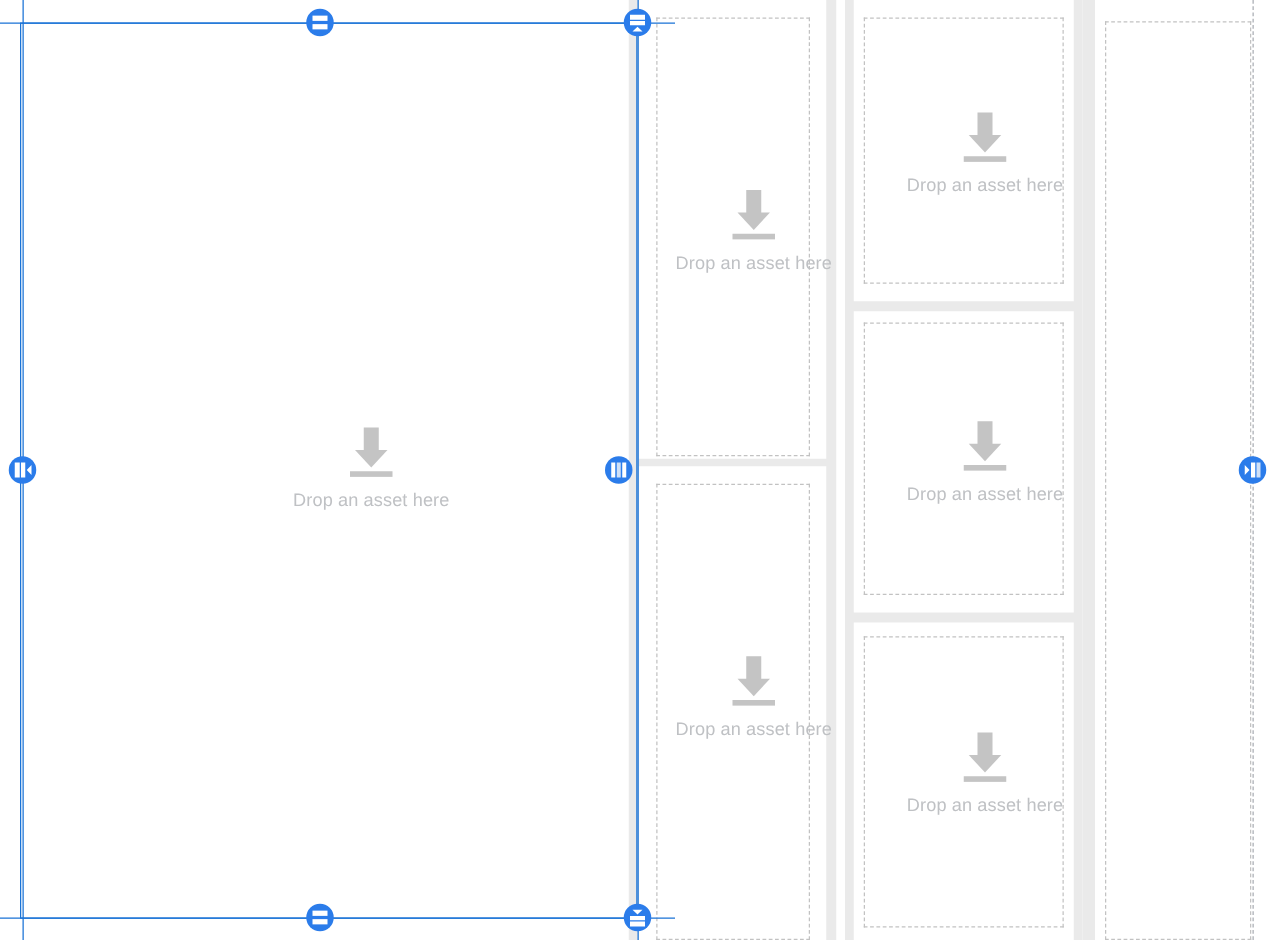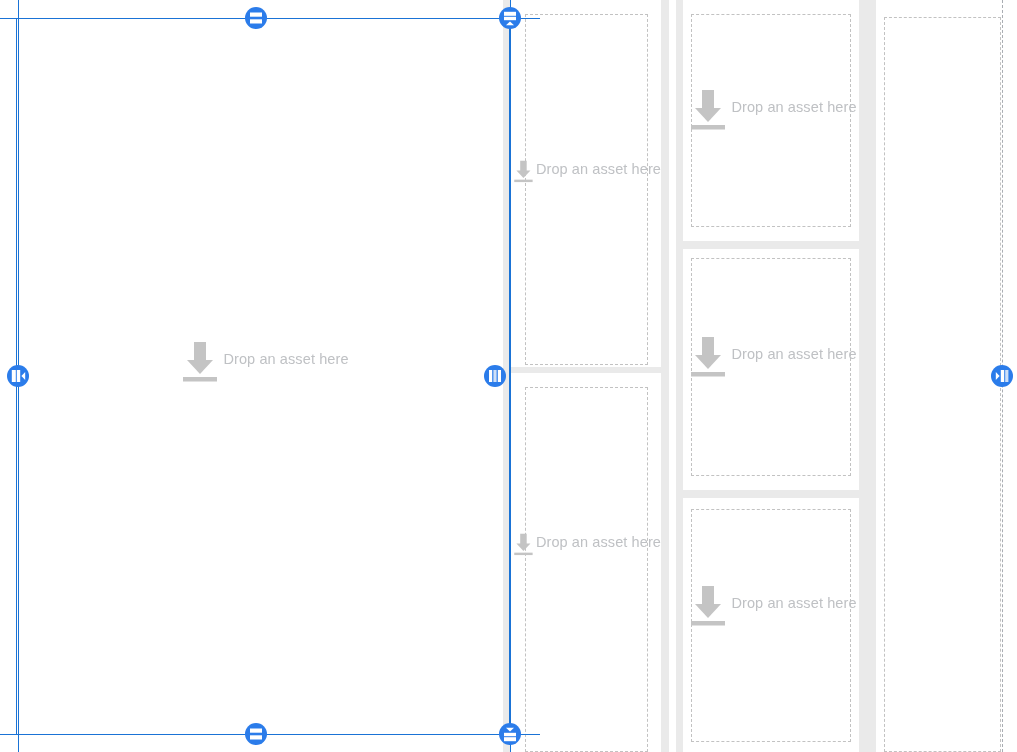--- a/index.html
+++ b/index.html
@@ -28,24 +28,25 @@
     position: absolute;
     box-sizing: border-box;
     border: 1px dashed #c2c2c2;
     background: transparent;
   }
   .dropzone-inner {
     position: absolute;
     left: 0;
     right: 0;
     display: flex;
-    flex-direction: row;
-    align-items: flex-start;
+    flex-direction: column;
+    align-items: center;
     justify-content: center;
     pointer-events: none;
+    padding-left: 34px;
   }
   .dl-icon {
     width: 46px;
     height: 42px;
     display: block;
   }
   .dz-label {
     margin-top: 11px;
     font-size: 14.5px;
     color: #bfc1c4;

